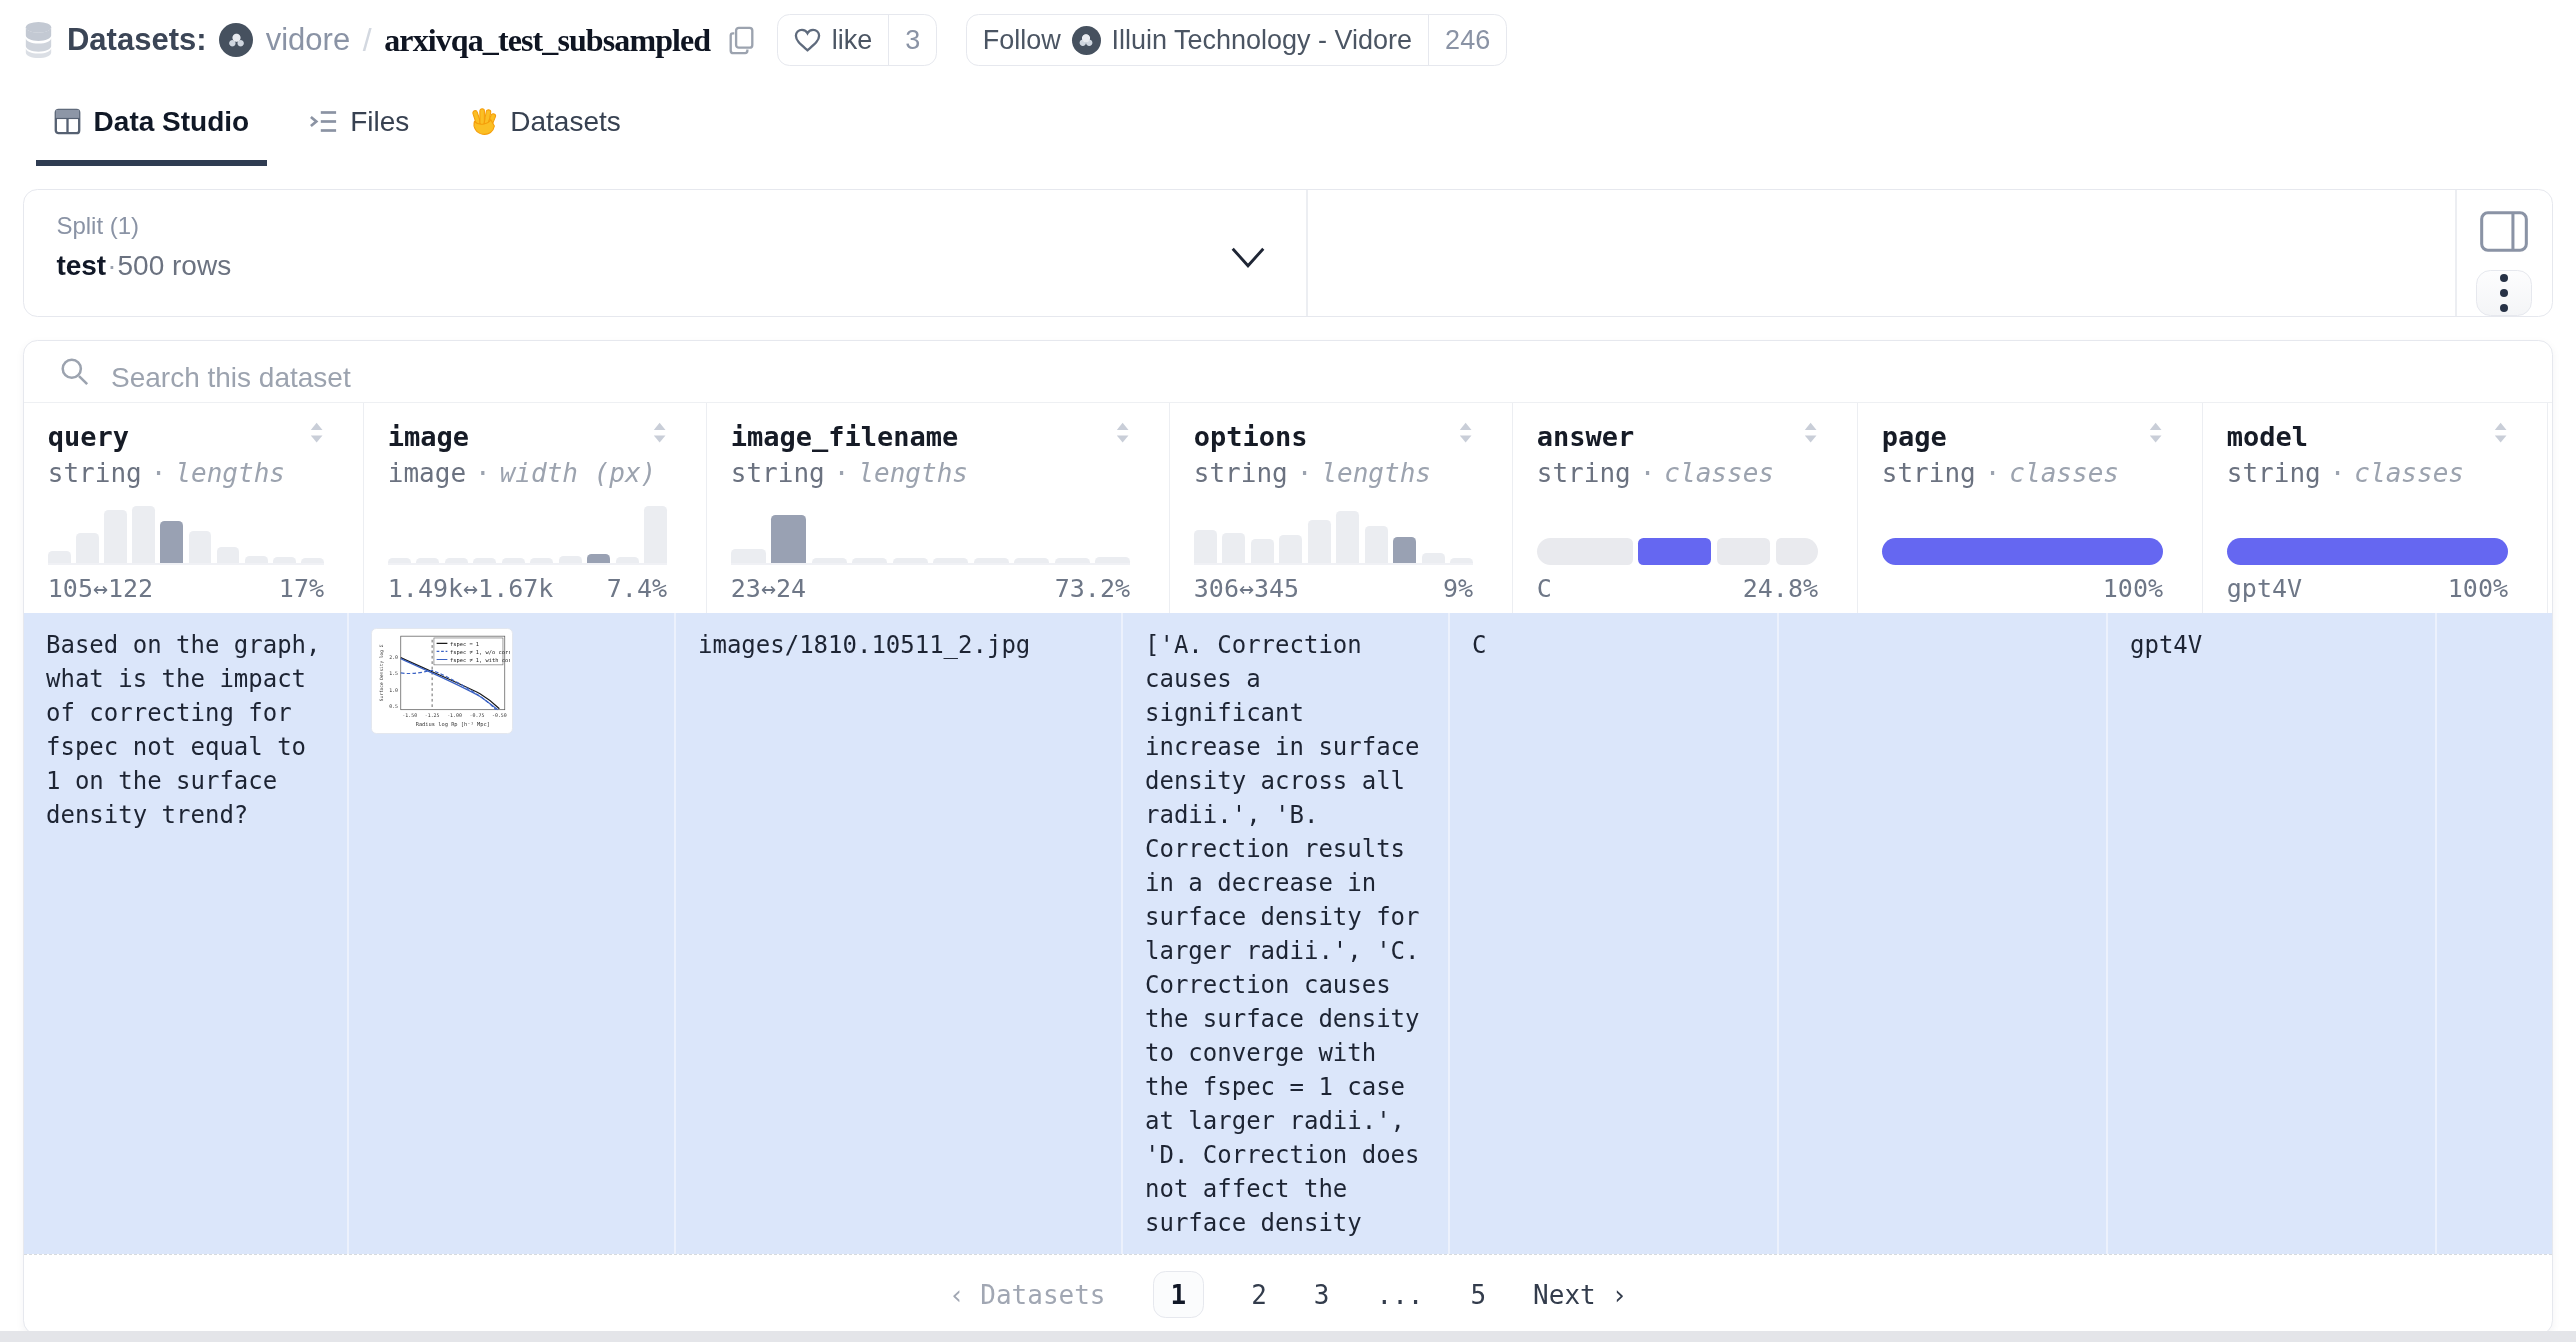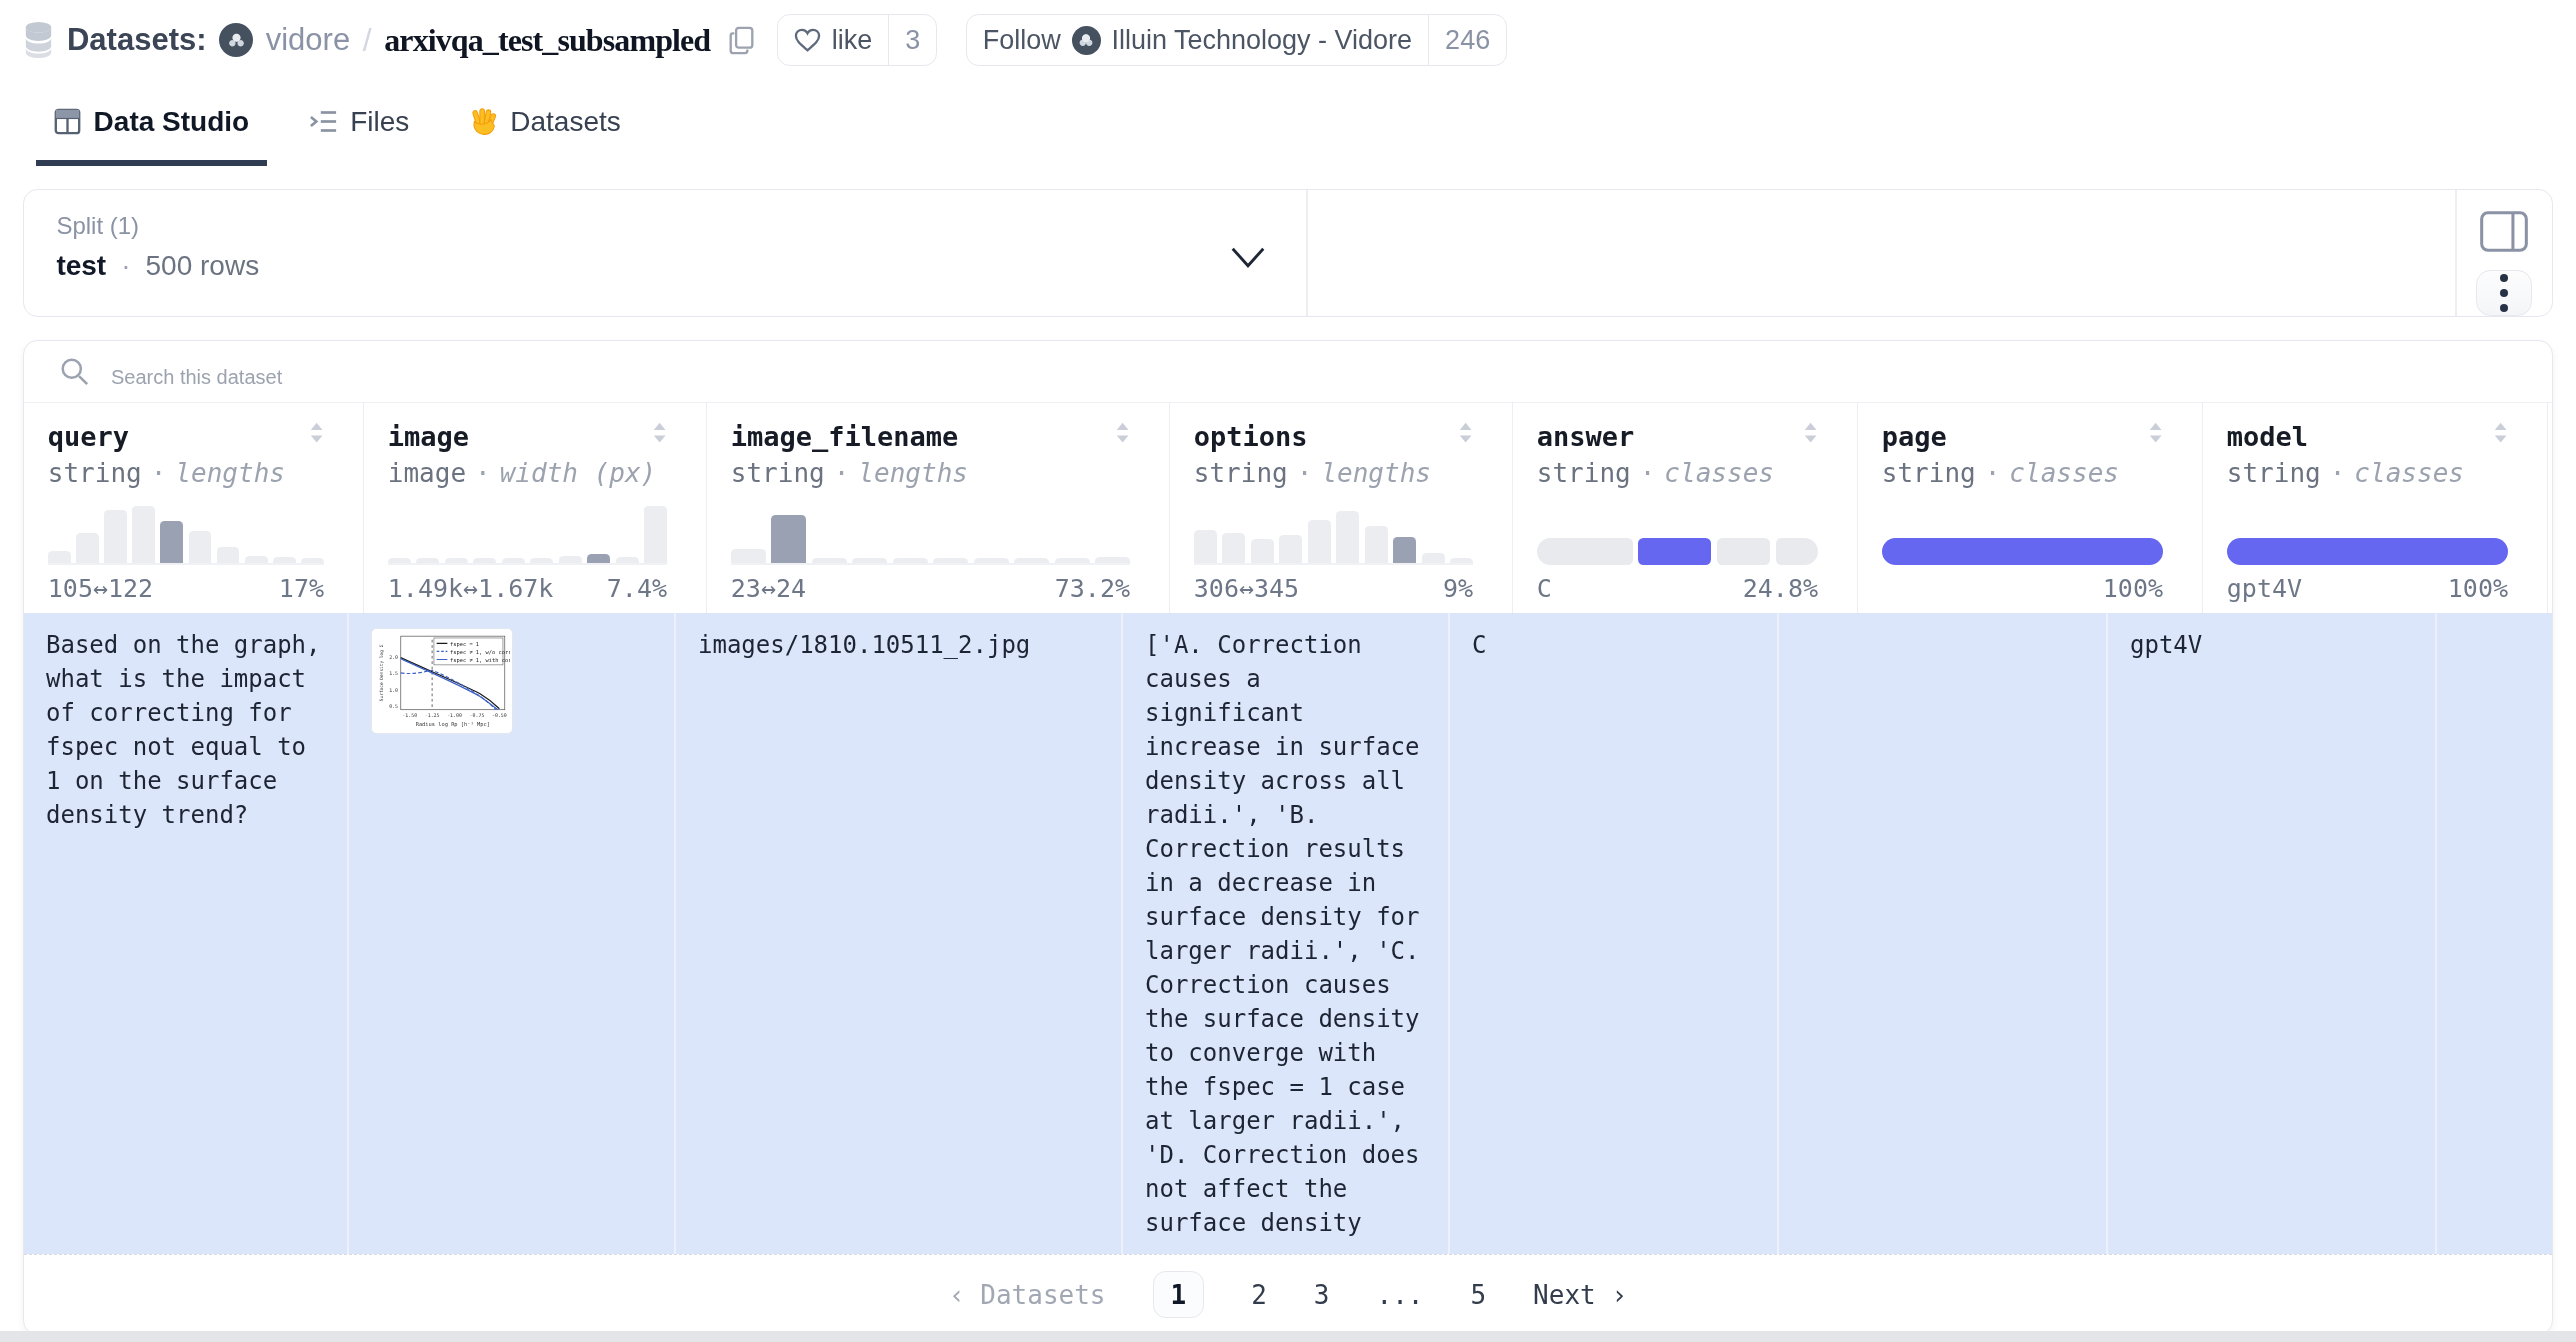--- a/index.html
+++ b/index.html
@@ -25,36 +25,36 @@
   
   .tabs { display: flex; align-items: flex-end; gap: 23.4px; margin: 27px 23.4px 0 36px; }
   .tab { display: flex; align-items: center; gap: 12.6px; font-size: 28px; color: #374151;
          padding: 12.6px 18px 21.6px 18px; border-bottom: 6.3px solid transparent; cursor: pointer; }
   .tab.active { font-weight: bold; color: #101826; border-bottom-color: #2f3c52; }
 
   
   .split-panel { display: flex; margin: 23.4px 23.4px 0 23.4px; border: 1.8px solid #e6e8ee; border-radius: 14.4px; height: 128px; background: #fff; }
   .split-select { width: 1282px; flex-shrink: 0; padding: 21.6px 36px 0 32px; position: relative; cursor: pointer; }
   .split-label { font-size: 24px; color: #8a93a5; }
-  .split-value { display: flex; align-items: center; gap: 15px; margin-top: 10.8px; }
+  .split-value { display: flex; align-items: center; gap: 1px; margin-top: 10.8px; }
   .split-name { font-size: 28px; font-weight: bold; color: #111827; }
   .split-dot { font-size: 28px; color: #9ca3af; }
   .split-rows { font-size: 28px; color: #6b7280; }
   .split-chevron { position: absolute; right: 40px; top: 56px; }
   .split-div { width: 1.8px; background: #eceef2; }
   .split-mid { flex: 1; }
   .split-tools { width: 95px; flex-shrink: 0; display: flex; flex-direction: column; align-items: center; padding-top: 20px; gap: 14.4px; }
   .kebab-btn { width: 56px; height: 56px; border: 1.8px solid #e6e8ee; border-radius: 14.4px; display: flex; align-items: center; justify-content: center; flex-direction: column; gap: 7.2px; cursor: pointer; background: linear-gradient(#fdfdfe,#f4f5f7); }
   .kebab-btn i { width: 8px; height: 8px; border-radius: 50%; background: #273246; }
 
   
   .card { margin: 23.4px 23.4px 0 23.4px; border: 1.8px solid #e6e8ee; border-radius: 14.4px; background: #fff;
           overflow: hidden; box-shadow: 0 3.6px 9px rgba(30,40,60,0.05); }
   .search-row { display: flex; align-items: center; gap: 21.6px; height: 61px; padding: 0 36px; }
-  .search-input { flex: 1; border: none; outline: none; font-size: 20px; color: #374151; font-family: "Liberation Sans", sans-serif; margin-top: 12px; }
+  .search-input { flex: 1; border: none; outline: none; font-size: 28px; color: #374151; font-family: "Liberation Sans", sans-serif; margin-top: 12px; }
   .search-input::placeholder { color: #9ca3af; }
 
   
   .col-row { display: flex; border-top: 1.8px solid #eef0f3; height: 211px; overflow: hidden; gap: 16px; }
   .col-cell { flex-shrink: 0; padding: 18px 23.4px 10.8px 23.4px; display: flex; flex-direction: column; cursor: pointer; }
   .col-cell + .col-cell { border-left: 1.8px solid #eceef2; }
   .col-top { display: flex; justify-content: space-between; align-items: flex-start; }
   .col-name { font-family: "DejaVu Sans Mono", monospace; font-size: 27px; font-weight: bold; color: #161b26; }
   .col-sub { margin-top: 5.4px; font-family: "DejaVu Sans Mono", monospace; font-size: 26px; color: #6b7280; white-space: nowrap; }
   .col-sub .dot { color: #9ca3af; padding: 0 9px; }

